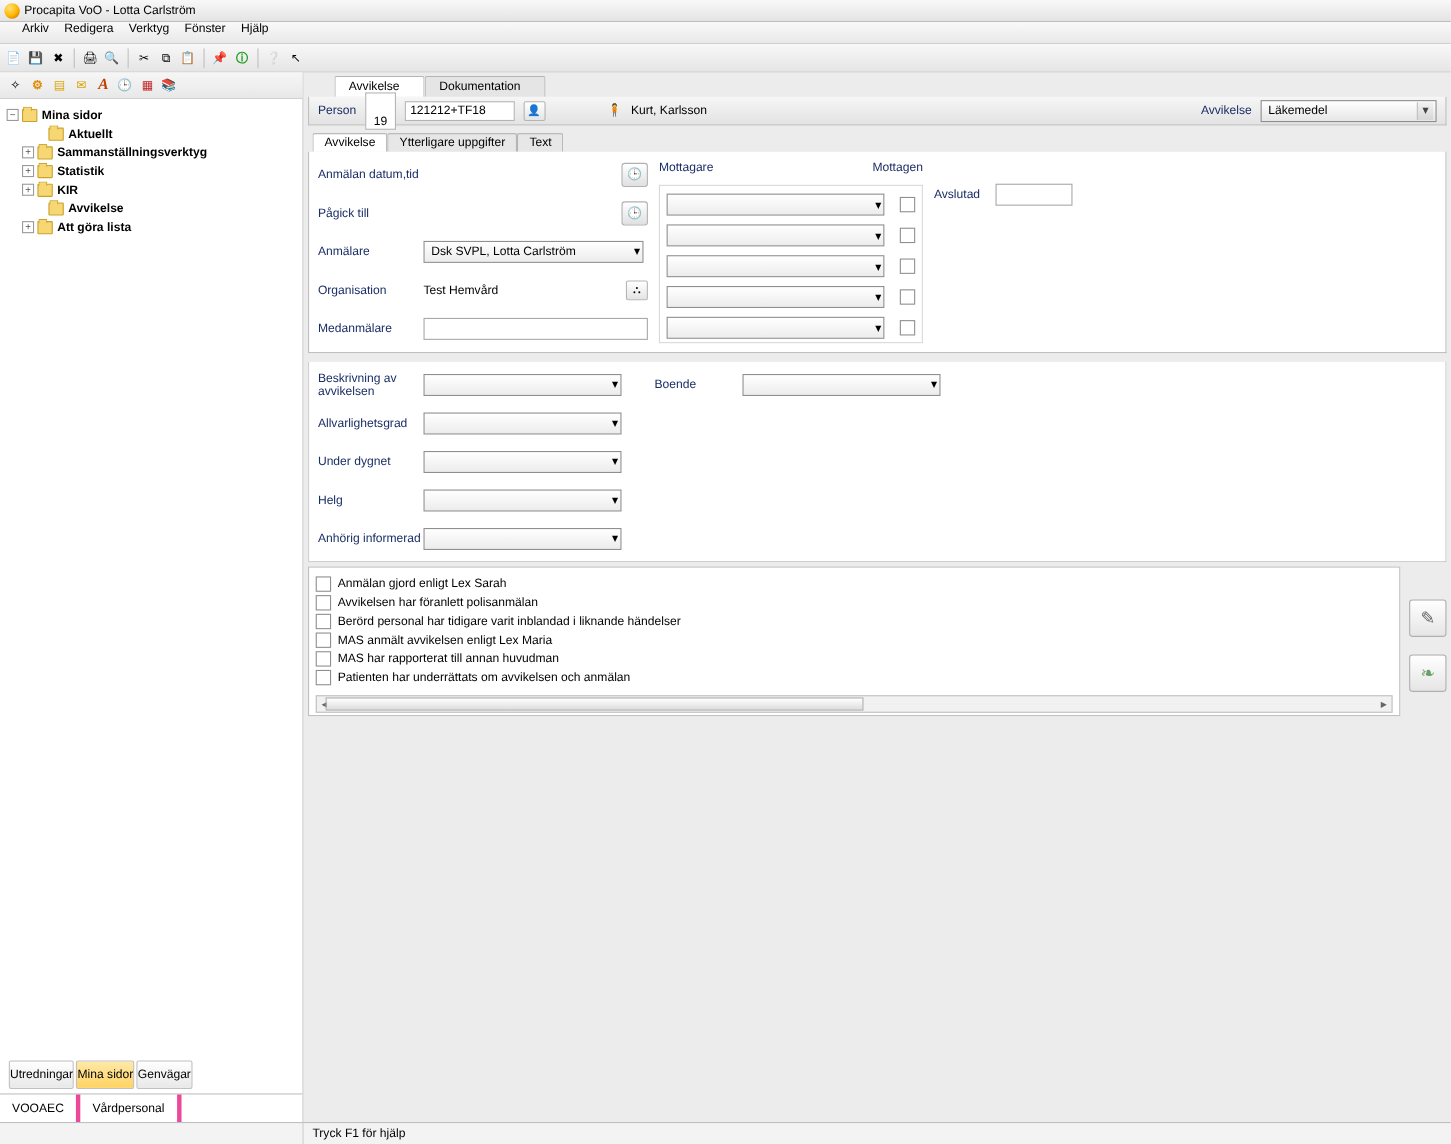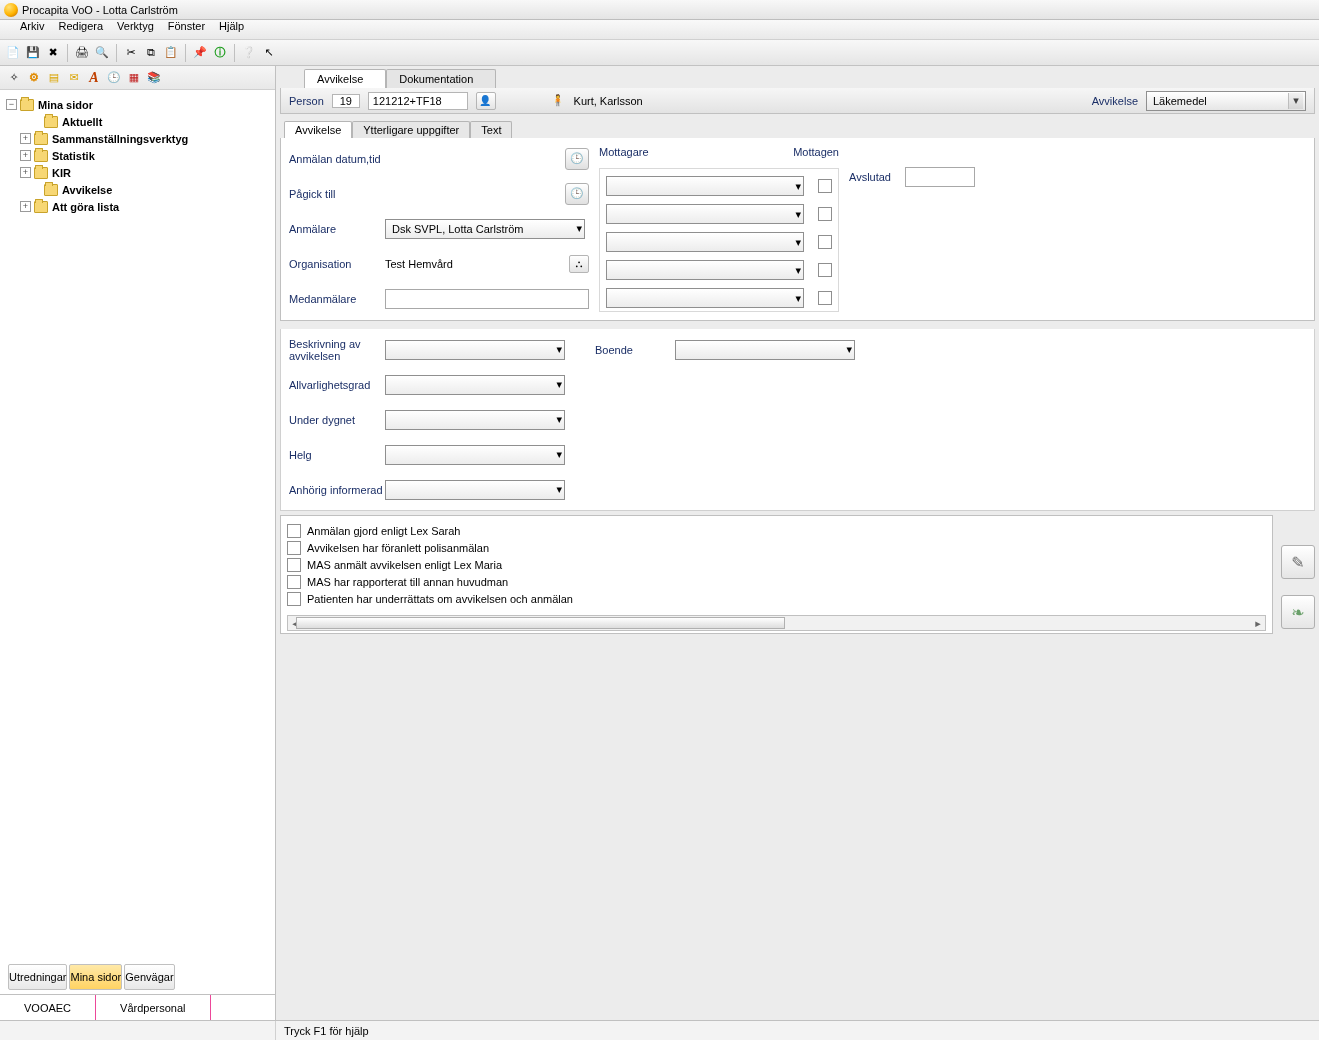--- a/index.html
+++ b/index.html
@@ -41,32 +41,32 @@
  background:#f7d774;border:1px solid #c9a32a;border-radius:1px;position:relative}
 .folder::before{content:"";position:absolute;top:-3px;left:0;width:6px;height:3px;background:#f7d774;border:1px solid #c9a32a;border-bottom:0;border-radius:1px 1px 0 0}
 .bold{font-weight:bold}
 
 .side-buttons{display:flex;flex-direction:row;gap:2px;padding:4px 8px}
 .side-btn{height:26px;display:flex;align-items:center;justify-content:center;border:1px solid #c0c0c0;border-radius:2px;
  background:linear-gradient(to bottom,#ffffff,#e8e8e8);cursor:default}
 .side-btn.active{background:linear-gradient(to bottom,#ffe9a8,#ffd363)}
 
 .left-status{height:26px;display:flex;align-items:center;border-top:1px solid #c0c0c0}
-.left-status div{padding:0 24px;border-right:1px solid #ec4899;height:100%;display:flex;align-items:center}
+.left-status div{padding:0 11px;border-right:4px solid #ec4899;height:100%;display:flex;align-items:center}
 
 
 .right{flex:1;display:flex;flex-direction:column;background:#ececec}
 .page-tabs{height:22px;display:flex;align-items:flex-end;gap:0;padding:3px 4px 0 28px}
 .ptab{padding:3px 22px 3px 12px;border:1px solid #b5b5b5;border-bottom:0;border-radius:2px 2px 0 0;background:#e5e5e5}
 .ptab.active{background:#fff}
 
 .top-strip{margin:0 4px;border:1px solid #c0c0c0;border-top:0;background:linear-gradient(to bottom,#f6f6f6,#e3e3e3);
  height:26px;display:flex;align-items:center;padding:0 8px;gap:8px}
 .lab-blue{color:#1a2e66}
-.box-19{border:1px solid #b5b5b5;background:#fff;height:14px;width:28px;display:flex;align-items:flex-start;justify-content:center}
+.box-19{border:1px solid #b5b5b5;background:#fff;height:34px;width:28px;display:flex;align-items:flex-end;justify-content:center}
 .box-tf{border:1px solid #b5b5b5;background:#fff;height:18px;width:100px;display:flex;align-items:center;padding:0 4px}
 .ico-btn{width:20px;height:18px;border:1px solid #b5b5b5;border-radius:2px;background:linear-gradient(to bottom,#fff,#e4e4e4);display:flex;align-items:center;justify-content:center;font-size:10px}
 .dd{border:1px solid #8f8f8f;background:linear-gradient(to bottom,#fff,#e6e6e6);height:20px;display:flex;align-items:center;justify-content:space-between;padding:0 2px 0 6px}
 .dd .arrow{width:15px;height:16px;display:flex;align-items:center;justify-content:center;color:#444;background:linear-gradient(to bottom,#f2f2f2,#d6d6d6);border-left:1px solid #bdbdbd}
 
 .sub-tabs{margin:2px 4px 0 4px;height:22px;display:flex;align-items:flex-end;padding-left:4px}
 .stab{padding:2px 10px;border:1px solid #b5b5b5;border-bottom:0;background:#e7e7e7;border-radius:2px 2px 0 0;font-size:11px}
 .stab.active{background:#fff}
 
 .form-outer{margin:0 4px 4px 4px;background:#fff;border:1px solid #c0c0c0;border-top:0;display:flex;padding:8px;gap:10px}
@@ -377,20 +377,24 @@
         <div class="chk-row">
             <span class="cbx"></span>
             <span>Anmälan gjord enligt Lex Sarah</span>
           </div>
         <div class="chk-row">
             <span class="cbx"></span>
             <span>Avvikelsen har föranlett polisanmälan</span>
           </div>
         <div class="chk-row">
             <span class="cbx"></span>
+            <span>Berörd personal har tidigare varit inblandad i liknande händelser</span>
+          </div>
+        <div class="chk-row">
+            <span class="cbx"></span>
             <span>MAS anmält avvikelsen enligt Lex Maria</span>
           </div>
         <div class="chk-row">
             <span class="cbx"></span>
             <span>MAS har rapporterat till annan huvudman</span>
           </div>
         <div class="chk-row">
             <span class="cbx"></span>
             <span>Patienten har underrättats om avvikelsen och anmälan</span>
           </div>

